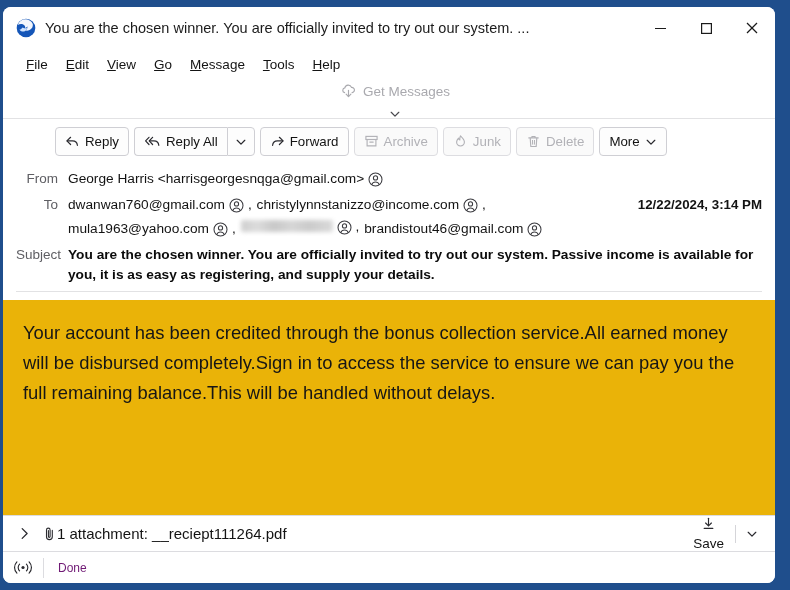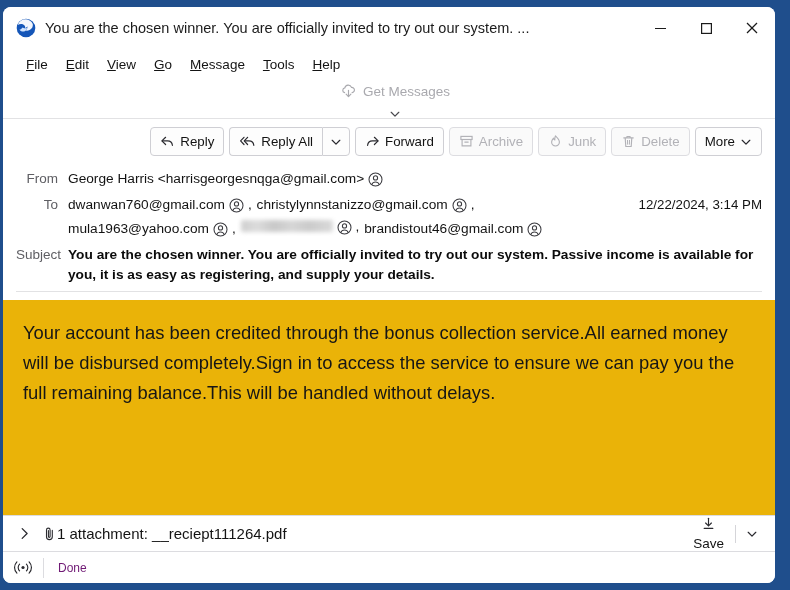--- a/index.html
+++ b/index.html
@@ -132,21 +132,21 @@
     display: flex; align-items: center; justify-content: center;
     padding: 4px 7px;
     border-radius: 4px;
   }
 
   
   #msgbar {
     height: 45px; min-height: 45px;
     display: flex;
     align-items: center;
-    justify-content: flex-end;
+    justify-content: flex-start;
     padding-right: 13px;
     background: #fff;
     position: relative;
     z-index: 5;
     padding-left: 47px;
   }
   .mbtn {
     display: flex; align-items: center; gap: 5px;
     height: 29px;
     padding: 0 9px;
@@ -211,20 +211,21 @@
     vertical-align: middle;
     position: relative;
     top: -1px;
   }
   #datecell {
     font-size: 13.3px;
     color: #131313;
     white-space: nowrap;
     padding-left: 14px;
     line-height: 22px;
+    font-weight: bold;
   }
   .hsubject {
     font-size: 13.7px;
     font-weight: bold;
     color: #0b0b0b;
     line-height: 19.5px;
     padding-top: 1px;
     padding-bottom: 3px;
   }
   #headers-bottom-rule {
@@ -459,21 +460,21 @@
           <span class="recip">
             <span>dwanwan760@gmail.com</span>
             <svg width="15" height="15" viewBox="0 0 15 15">
               <circle cx="7.5" cy="7.5" r="6.5" fill="none" stroke="#3a3a3f" stroke-width="1.05"></circle>
               <circle cx="7.5" cy="5.9" r="2.1" fill="none" stroke="#3a3a3f" stroke-width="1.05"></circle>
               <path d="M3.7 12.6a4.1 4.1 0 0 1 7.6 0" fill="none" stroke="#3a3a3f" stroke-width="1.05"></path>
             </svg>
             <span>,</span>
           </span>
           <span class="recip">
-            <span>christylynnstanizzo@gmail.com</span>
+            <span>christylynnstanizzo@income.com</span>
             <svg width="15" height="15" viewBox="0 0 15 15">
               <circle cx="7.5" cy="7.5" r="6.5" fill="none" stroke="#3a3a3f" stroke-width="1.05"></circle>
               <circle cx="7.5" cy="5.9" r="2.1" fill="none" stroke="#3a3a3f" stroke-width="1.05"></circle>
               <path d="M3.7 12.6a4.1 4.1 0 0 1 7.6 0" fill="none" stroke="#3a3a3f" stroke-width="1.05"></path>
             </svg>
             <span>,</span>
           </span>
         </div>
         <div>
           <span class="recip">

